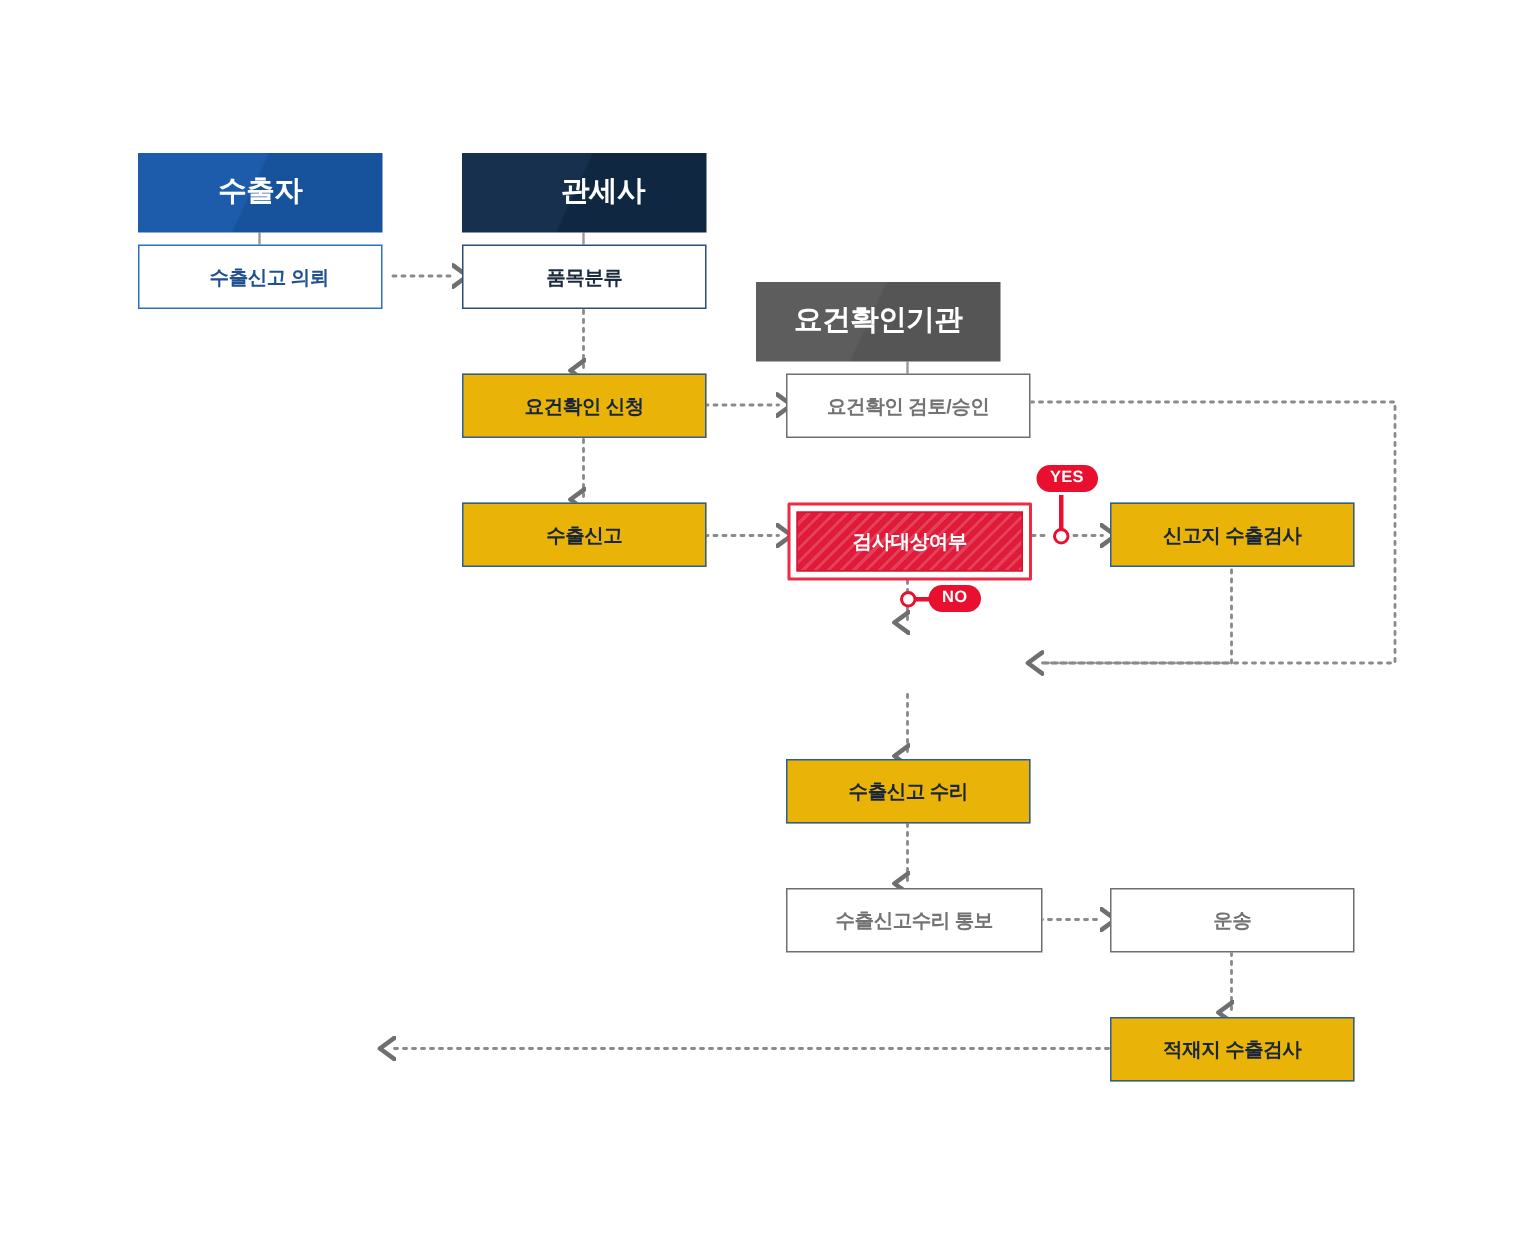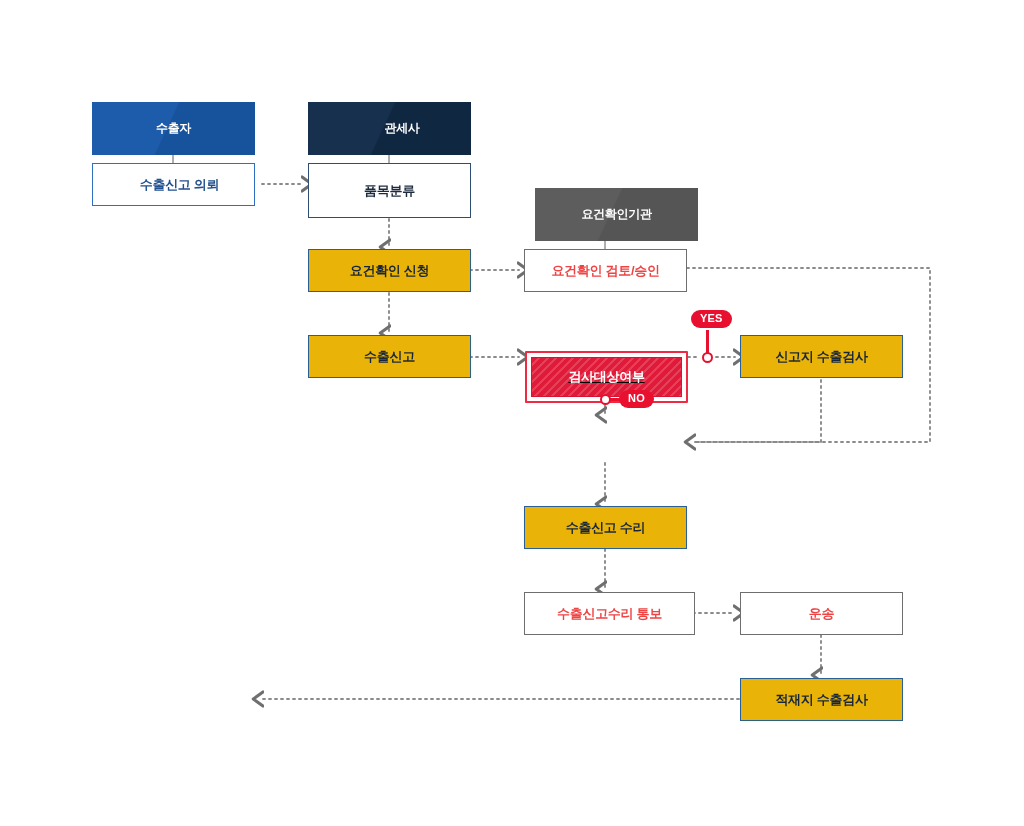--- a/index.html
+++ b/index.html
@@ -33,21 +33,21 @@
     justify-content: center;
     text-align: center;
     font-size: 13px;
     font-weight: bold;
     letter-spacing: -0.3px;
     line-height: 1.2;
   }
   
   .lane-head {
     color: #ffffff;
-    font-size: 12px;
+    font-size: 19px;
     font-weight: bold;
     border: none;
   }
   .lane-blue {
     background: linear-gradient(115deg, #1d5cab 0%, #1d5cab 46%, #17529c 47%, #17529c 100%);
   }
   .lane-navy {
     background: linear-gradient(115deg, #16304e 0%, #16304e 46%, #102741 47%, #102741 100%);
   }
   .lane-gray {
@@ -65,21 +65,21 @@
     color: #1b2a3d;
   }
   .box-lightblue {
     background: #eab308;
     border: 1.8px solid #2a5e96;
     color: #17263a;
   }
   .box-gray-outline {
     background: #ffffff;
     border: 1.6px solid #6e6e6e;
-    color: #ef4444;
+    color: #737373;
   }
   
   .box-decision {
     background: #ffffff;
     border: 2.2px solid #ef2a43;
     padding: 4px;
     border-radius: 1px;
   }
   .box-decision .inner {
     width: 100%;
@@ -183,33 +183,33 @@
 
     <line x1="821" y1="635" x2="821" y2="675" stroke="#8a8a8a" stroke-width="1.9" stroke-dasharray="2 4" stroke-linecap="round" marker-end="url(#chev-d)"></line>
 
     <line x1="739" y1="699" x2="262" y2="699" stroke="#8a8a8a" stroke-width="1.9" stroke-dasharray="2 4" stroke-linecap="round" marker-end="url(#chev-l)"></line>
   </svg>
 
   <div class="node lane-head lane-blue" style="left:92px; top:102px; width:163px; height:53px;">수출자</div>
 
   <div class="node lane-head lane-navy" style="left:308px; top:102px; width:163px; height:53px;padding-left:25px;">관세사</div>
 
-  <div class="node lane-head lane-gray" style="left:535px; top:188px; width:163px; height:53px;">요건확인기관</div>
+  <div class="node lane-head lane-gray" style="left:504px; top:188px; width:163px; height:53px;">요건확인기관</div>
 
   <div class="node box-blue-outline" style="left:92px; top:163px; width:163px; height:43px;padding-left:12px;">수출신고 의뢰</div>
 
-  <div class="node box-navy-outline" style="left:308px; top:163px; width:163px; height:55px;">품목분류</div>
+  <div class="node box-navy-outline" style="left:308px; top:163px; width:163px; height:43px;">품목분류</div>
 
   <div class="node box-lightblue" style="left:308px; top:249px; width:163px; height:43px;">요건확인 신청</div>
 
   <div class="node box-gray-outline" style="left:524px; top:249px; width:163px; height:43px;">요건확인 검토/승인</div>
 
   <div class="node box-lightblue" style="left:308px; top:335px; width:163px; height:43px;">수출신고</div>
 
-  <div class="node box-decision" style="left:525px; top:351px; width:163px; height:52px;text-decoration:underline;">
+  <div class="node box-decision" style="left:525px; top:335px; width:163px; height:52px;">
     <div class="inner">검사대상여부</div>
   </div>
 
   <div class="node box-lightblue" style="left:740px; top:335px; width:163px; height:43px;">신고지 수출검사</div>
 
 
   <div class="node box-lightblue" style="left:524px; top:506px; width:163px; height:43px;">수출신고 수리</div>
 
   <div class="node box-gray-outline" style="left:524px; top:592px; width:171px; height:43px;">수출신고수리 통보</div>
 

